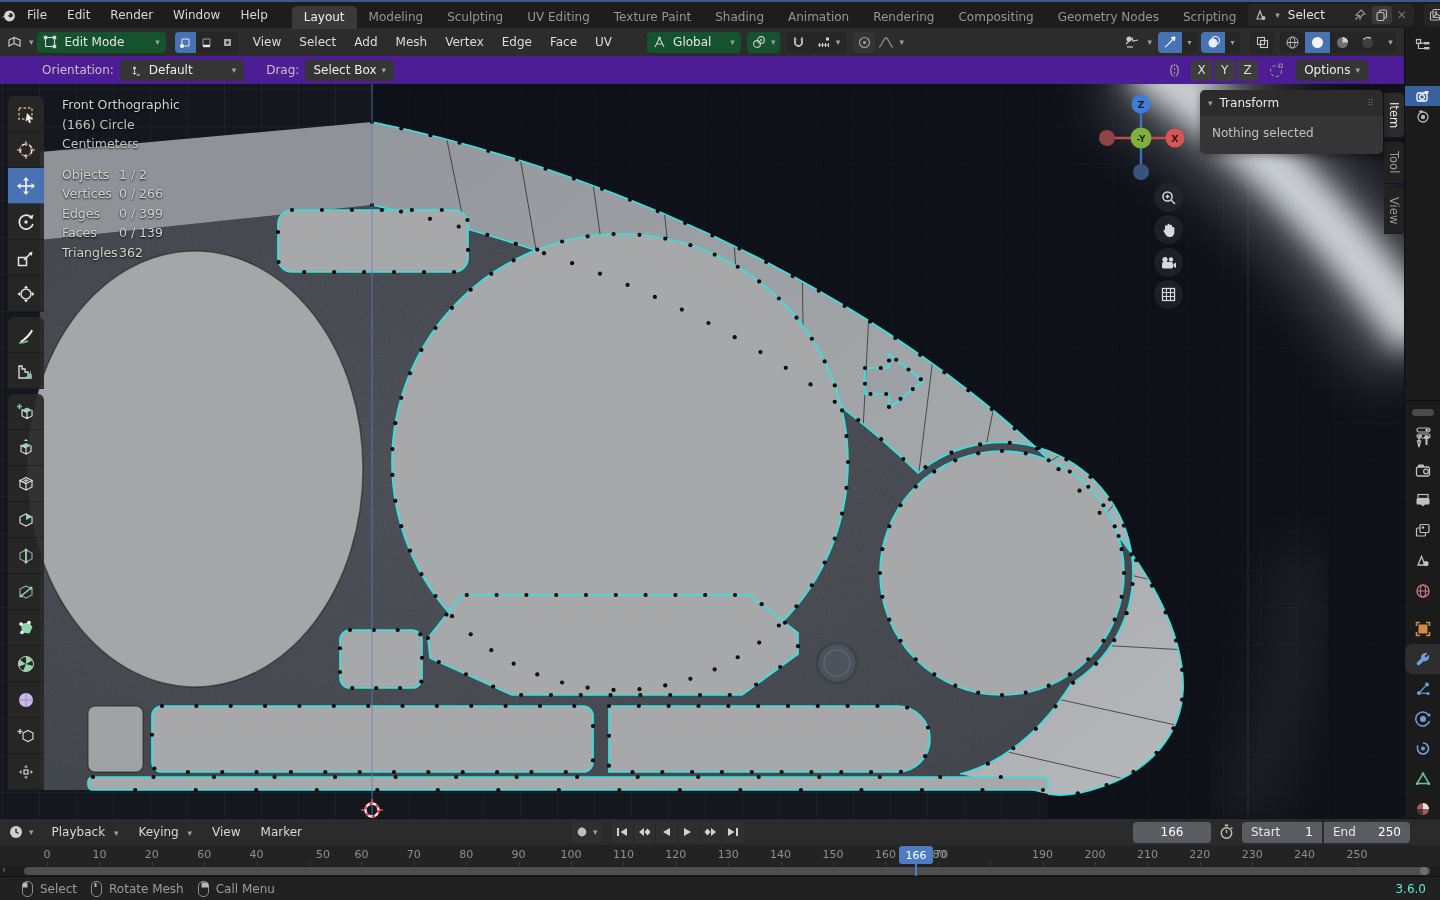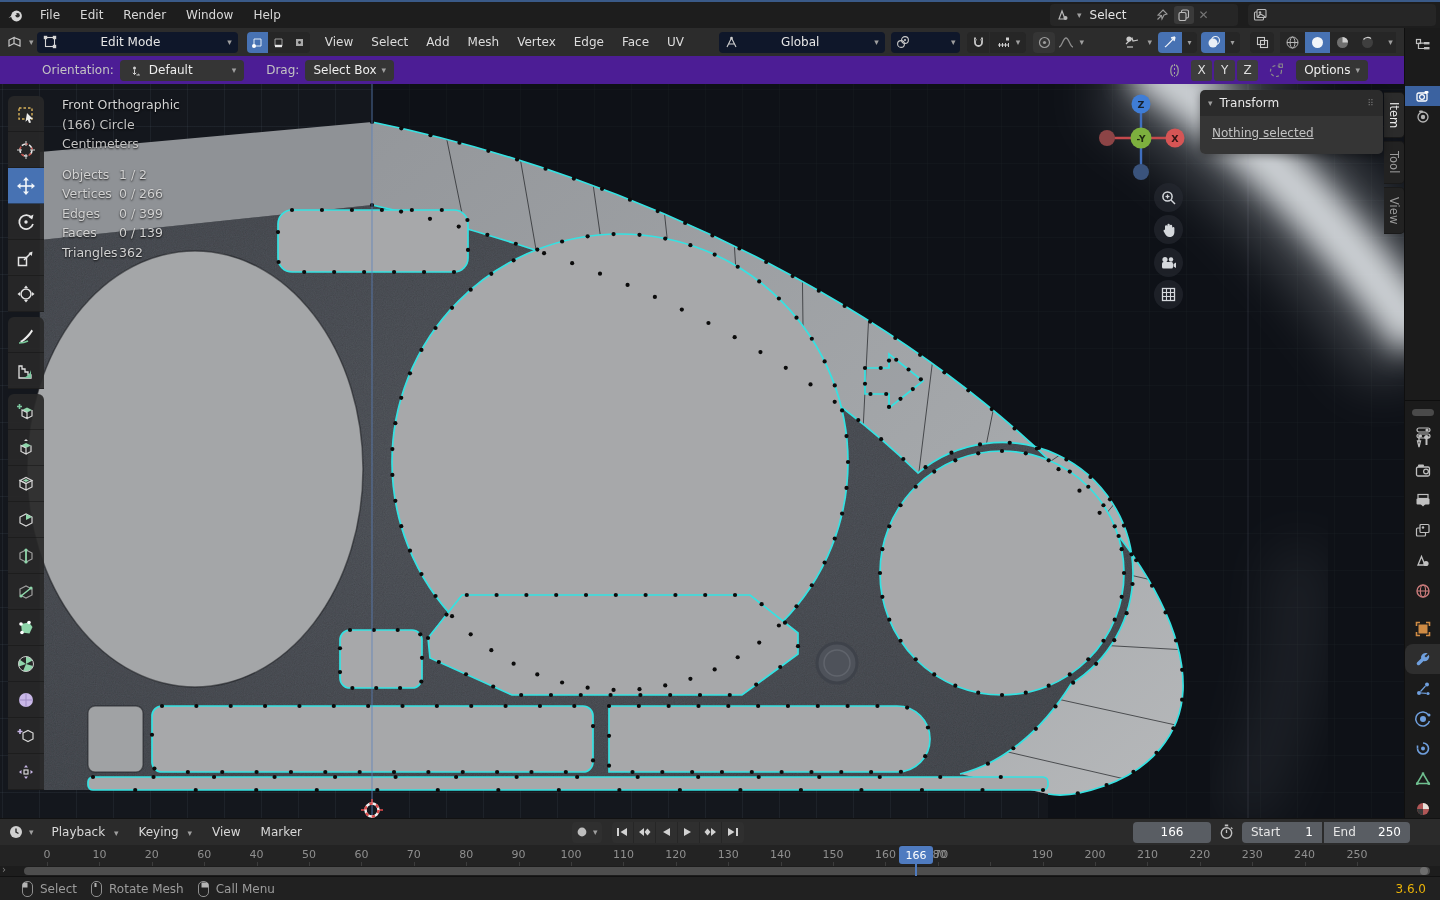--- a/index.html
+++ b/index.html
@@ -12,21 +12,21 @@
   .menu { padding:0 10px; height:24px; line-height:24px; color:#d8d8d8; border-radius:3px; cursor:default; }
   #ws-tabs { display:flex; margin-left:14px; height:28px; align-items:flex-end; }
   .wstab { padding:4px 12px 5px; color:#969696; border-radius:5px 5px 0 0; white-space:nowrap; }
   .wstab.active { background:#3a3a3a; color:#f0f0f0; }
   .idblock { display:flex; align-items:center; background:#262626; border-radius:4px; height:22px; margin-left:10px; padding:0 2px; }
   .idblock .txt { padding:0 8px; color:#e4e4e4; min-width:70px; }
   .minibtn { width:20px; height:18px; display:flex; align-items:center; justify-content:center; color:#9a9a9a; border-radius:3px; }
   .minibtn.box { background:#3a3a3a; margin-left:2px; }
   
   #vpheader { top:28px; width:1404px; height:28px; background:#2c2c2c; z-index:30; padding-left:6px; }
-  .hfield { display:flex; align-items:center; background:#0f172a; border-radius:4px; height:21px; padding:0 6px; color:#e6e6e6; margin:0 3px;gap:36px; }
+  .hfield { display:flex; align-items:center; background:#14532d; border-radius:4px; height:21px; padding:0 6px; color:#e6e6e6; margin:0 3px; }
   .chev { font-size:9px; color:#9f9f9f; margin-left:5px; }
   .selmode { display:flex; margin:0 6px; }
   .selmode .sm { width:21px; height:21px; background:#262626; display:flex; align-items:center; justify-content:center; }
   .selmode .sm:first-child { border-radius:4px 0 0 4px; }
   .selmode .sm:last-child { border-radius:0 4px 4px 0; }
   .selmode .sm.on { background:#4772b3; }
   .hmenu { padding:0 9px; color:#dcdcdc; height:22px; line-height:22px; border-radius:3px; }
   .tgl { width:24px; height:21px; border-radius:4px 0 0 4px; background:#262626; display:flex; align-items:center; justify-content:center; }
   .tgl.on { background:#4772b3; }
   .tglv { width:15px; height:21px; border-radius:0 4px 4px 0; background:#262626; display:flex; align-items:center; justify-content:center; color:#9f9f9f; font-size:8px; margin-right:4px;}
@@ -52,21 +52,21 @@
   .tool.gap { margin-top:5px; border-radius:6px 6px 0 0; }
   .tool.active { background:#4772b3; }
   
   #vpoverlay { position:absolute; left:62px; top:11px; z-index:15; color:#d2d2d2; text-shadow:0 1px 2px rgba(0,0,0,.9); line-height:19.5px; font-size:12.5px; }
   #vpstats { margin-top:11px; }
   .statrow { display:flex; }
   .statrow .sl { width:57px; }
   
   #npanel { position:absolute; left:1200px; top:6px; width:183px; z-index:16; border-radius:5px; overflow:hidden; box-shadow:0 2px 8px rgba(0,0,0,.4); }
   #npanel .nhead { background:#2b2b2b; height:26px; display:flex; align-items:center; padding:0 8px; color:#e8e8e8; }
-  #npanel .nbody { background:#353535; padding:10px 12px 14px; color:#c2c2c2;text-decoration:underline; }
+  #npanel .nbody { background:#353535; padding:10px 12px 14px; color:#c2c2c2; }
   .griddots { margin-left:auto; color:#6d6d6d; font-size:9px; letter-spacing:1px; }
   #ntabs { position:absolute; left:1384px; top:8px; z-index:15; display:flex; flex-direction:column; }
   .ntab { writing-mode:vertical-rl; background:#222; color:#9a9a9a; padding:9px 3px; border-radius:0 5px 5px 0; margin-bottom:3px; font-size:11.5px; border:1px solid #1a1a1a; border-left:none; }
   .ntab.active { background:#2b2b2b; color:#e9e9e9; }
   
   .hudbtn { position:absolute; width:29px; height:29px; border-radius:50%; background:rgba(38,42,50,.62); display:flex; align-items:center; justify-content:center; z-index:14; }
   #gizmo { position:absolute; left:1096px; top:9px; z-index:14; }
   
   #rightcol { position:absolute; left:1404px; top:28px; width:36px; height:790px; background:#1b1b1b; z-index:25; border-left:1px solid #0f0f0f; }
   .rcicon { width:36px; height:26px; display:flex; align-items:center; justify-content:center; }
@@ -86,40 +86,53 @@
   .tickmark { position:absolute; bottom:0; width:1px; height:4px; background:#3c3c3c; }
   #playhead { position:absolute; left:899px; top:1px; width:34px; height:18px; background:#4f7bc0; border-radius:3px; color:#fff; font-size:11px; display:flex; align-items:center; justify-content:center; z-index:29; }
   #playline { position:absolute; left:915px; top:864px; width:2px; height:12px; background:#4f7bc0; z-index:29; }
   #tlscroll { position:absolute; top:866px; left:0; width:1440px; height:10px; background:#1d1d1d; z-index:28; }
   #tlbar { position:absolute; left:24px; top:1px; width:1406px; height:8px; background:#4e4e4e; border-radius:4px; }
   #tlknob { position:absolute; right:2px; top:0px; width:8px; height:8px; background:#6e6e6e; border-radius:50%; }
   
   #statusbar { top:876px; width:1440px; height:24px; background:#212121; z-index:30; border-top:1px solid #111; color:#9c9c9c; }
   .stitem { display:flex; align-items:center; margin-right:14px; }
   .stitem svg { margin-right:7px; }
-  #version { margin-left:auto; margin-right:14px; color:#eab308; }
+  #version { margin-left:auto; margin-right:14px; color:#5eead4; }
   svg { display:block; }
 </style>
 </head>
 <body>
 
 <div class="bar" id="topbar">
   <div style="width:30px;display:flex;justify-content:center;">
     <svg width="17" height="17" viewBox="0 0 17 17">
         <circle cx="9.5" cy="9" r="5.4" fill="#d6d6d6"></circle>
         <circle cx="10.6" cy="8.2" r="2.2" fill="#2b2b2b"></circle>
         <path d="M1.5 11 L8 5.5 L10 7.5 Z" fill="#d6d6d6"></path>
       </svg>
   </div>
   <div id="topmenus" style="display:flex;">
       <div class="menu">File</div>
       <div class="menu">Edit</div>
       <div class="menu">Render</div>
       <div class="menu">Window</div>
       <div class="menu">Help</div>
+    </div>
+  <div id="ws-tabs">
+      <div class="wstab active">Layout</div>
+      <div class="wstab">Modeling</div>
+      <div class="wstab">Sculpting</div>
+      <div class="wstab">UV Editing</div>
+      <div class="wstab">Texture Paint</div>
+      <div class="wstab">Shading</div>
+      <div class="wstab">Animation</div>
+      <div class="wstab">Rendering</div>
+      <div class="wstab">Compositing</div>
+      <div class="wstab">Geometry Nodes</div>
+      <div class="wstab">Scripting</div>
     </div>
   <div class="idblock" style="margin-left:auto;width:188px;">
     <span class="minibtn">
         <svg width="14" height="14" viewBox="0 0 14 14">
           <path d="M4 11 L7 3 L10 11 Z" fill="none" stroke="#b9b9b9" stroke-width="1.2"></path>
           <circle cx="10.5" cy="10" r="2" fill="#b9b9b9"></circle>
         </svg>
       </span>
     <span class="chev">▾</span>
     <span class="txt">Select</span>
@@ -1197,21 +1210,21 @@
 <div class="tick" style="left: 47px;">0</div>
     <div class="tickmark" style="left: 47px;"></div>
     <div class="tick" style="left: 99.4px;">10</div>
     <div class="tickmark" style="left: 99.4px;"></div>
     <div class="tick" style="left: 151.8px;">20</div>
     <div class="tickmark" style="left: 151.8px;"></div>
     <div class="tick" style="left: 204.2px;">60</div>
     <div class="tickmark" style="left: 204.2px;"></div>
     <div class="tick" style="left: 256.6px;">40</div>
     <div class="tickmark" style="left: 256.6px;"></div>
-    <div class="tick" style="left: 309px;">50</div>
+    <div class="tick" style="left: 323px;">50</div>
     <div class="tickmark" style="left: 309px;"></div>
     <div class="tick" style="left: 361.4px;">60</div>
     <div class="tickmark" style="left: 361.4px;"></div>
     <div class="tick" style="left: 413.8px;">70</div>
     <div class="tickmark" style="left: 413.8px;"></div>
     <div class="tick" style="left: 466.2px;">80</div>
     <div class="tickmark" style="left: 466.2px;"></div>
     <div class="tick" style="left: 518.6px;">90</div>
     <div class="tickmark" style="left: 518.6px;"></div>
     <div class="tick" style="left: 571px;">100</div>

